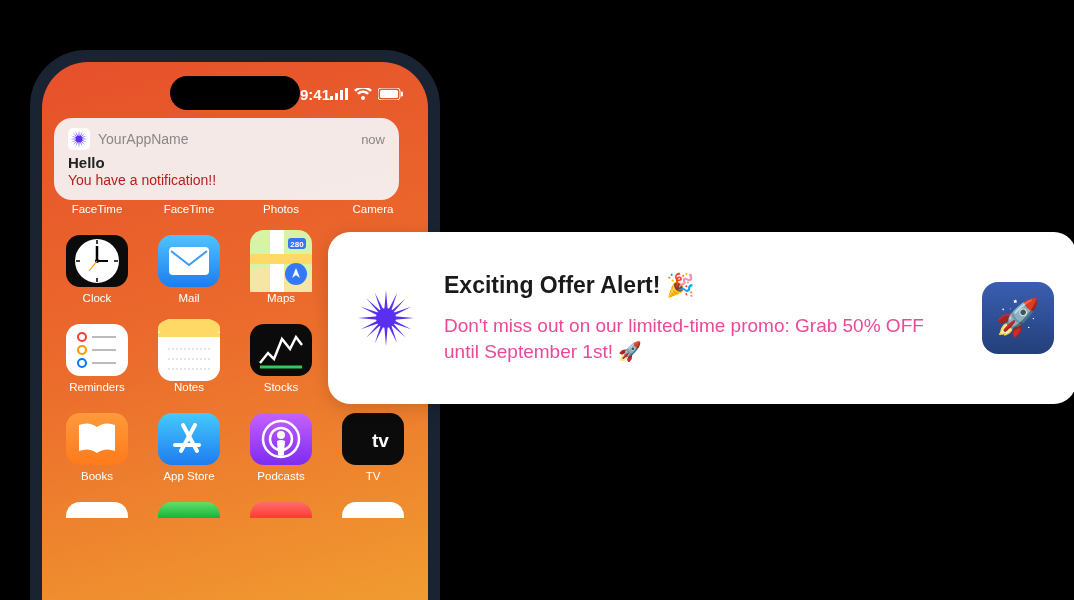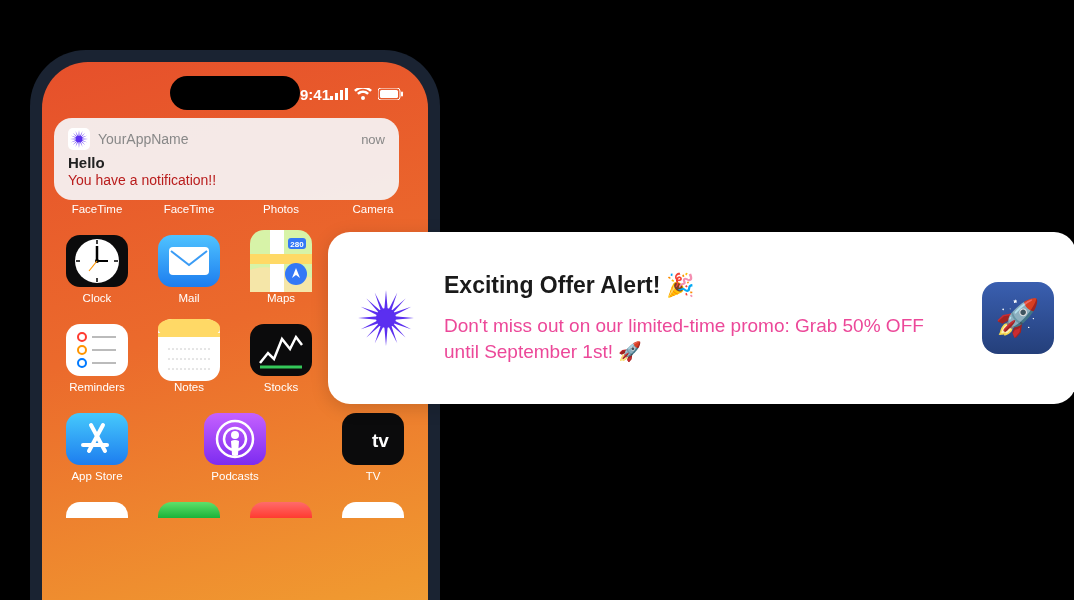--- a/index.html
+++ b/index.html
@@ -392,20 +392,28 @@
           </div>
           <div class="app-label">Stocks</div>
         </div>
         <div class="app" style="visibility:hidden">
           <div class="app-icon"></div>
             <div class="app-label"></div>
         </div>
       </div>
 
       <div class="app-row">
+        <div class="app">
+          <div class="app-icon ic-books">
+            <svg width="44" height="36" viewBox="0 0 44 36">
+                <path d="M4 4 Q14 0 22 6 Q30 0 40 4 L40 30 Q30 26 22 32 Q14 26 4 30 Z" fill="#fff"></path>
+              </svg>
+          </div>
+          <div class="app-label">Books</div>
+        </div>
         <div class="app">
           <div class="app-icon ic-appstore">
             <svg width="40" height="40" viewBox="0 0 40 40">
                 <g stroke="#fff" stroke-width="4" stroke-linecap="round">
                   <line x1="12" y1="32" x2="26" y2="6"></line>
                   <line x1="14" y1="6" x2="28" y2="32"></line>
                   <line x1="6" y1="26" x2="30" y2="26"></line>
                 </g>
               </svg>
           </div>

